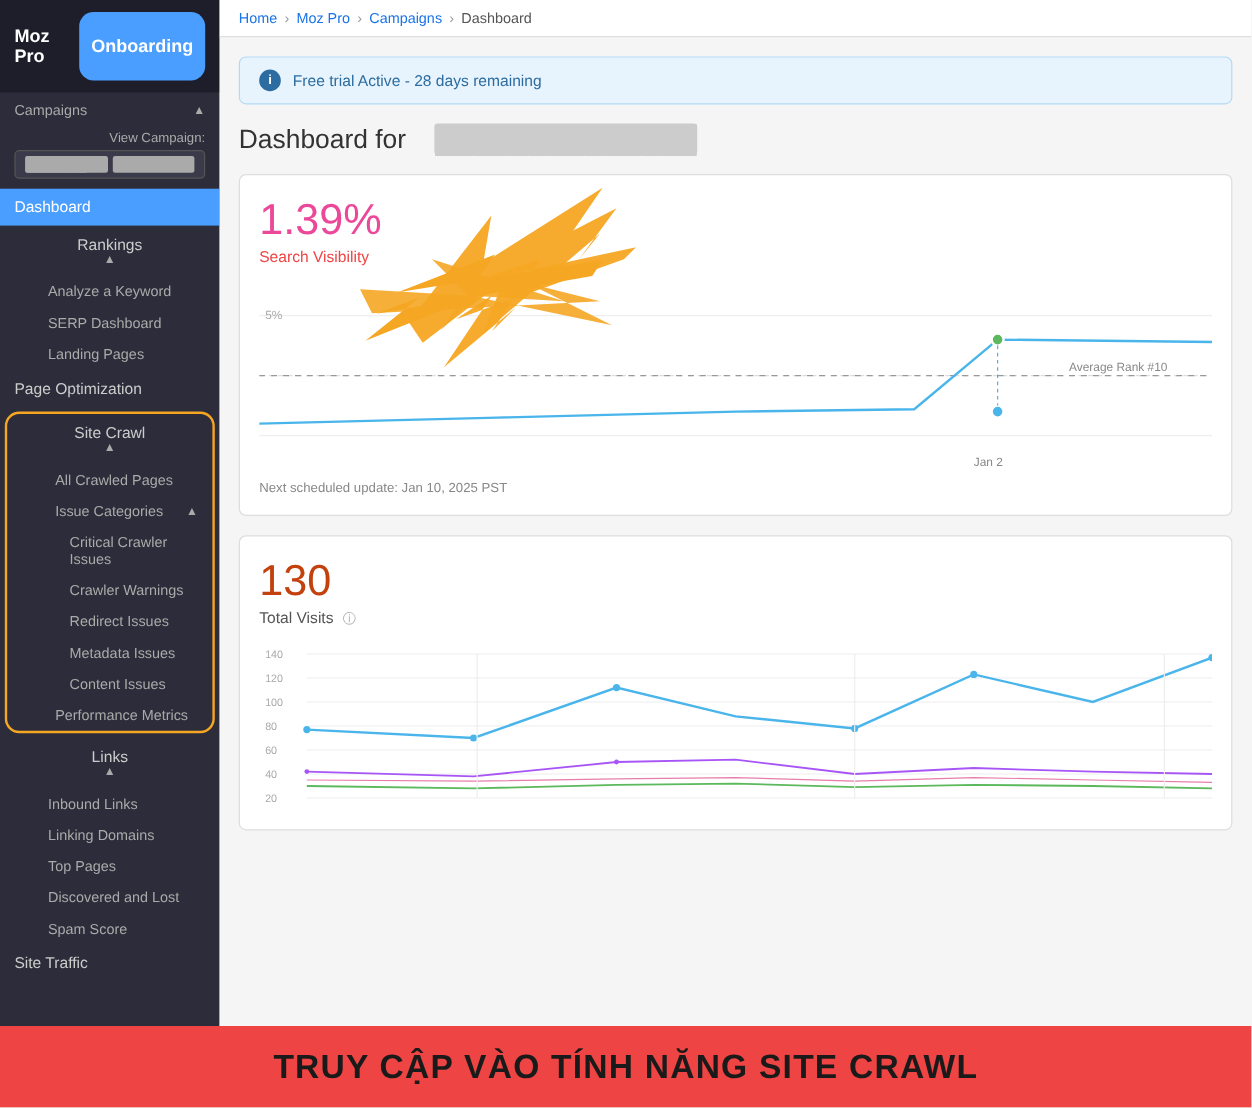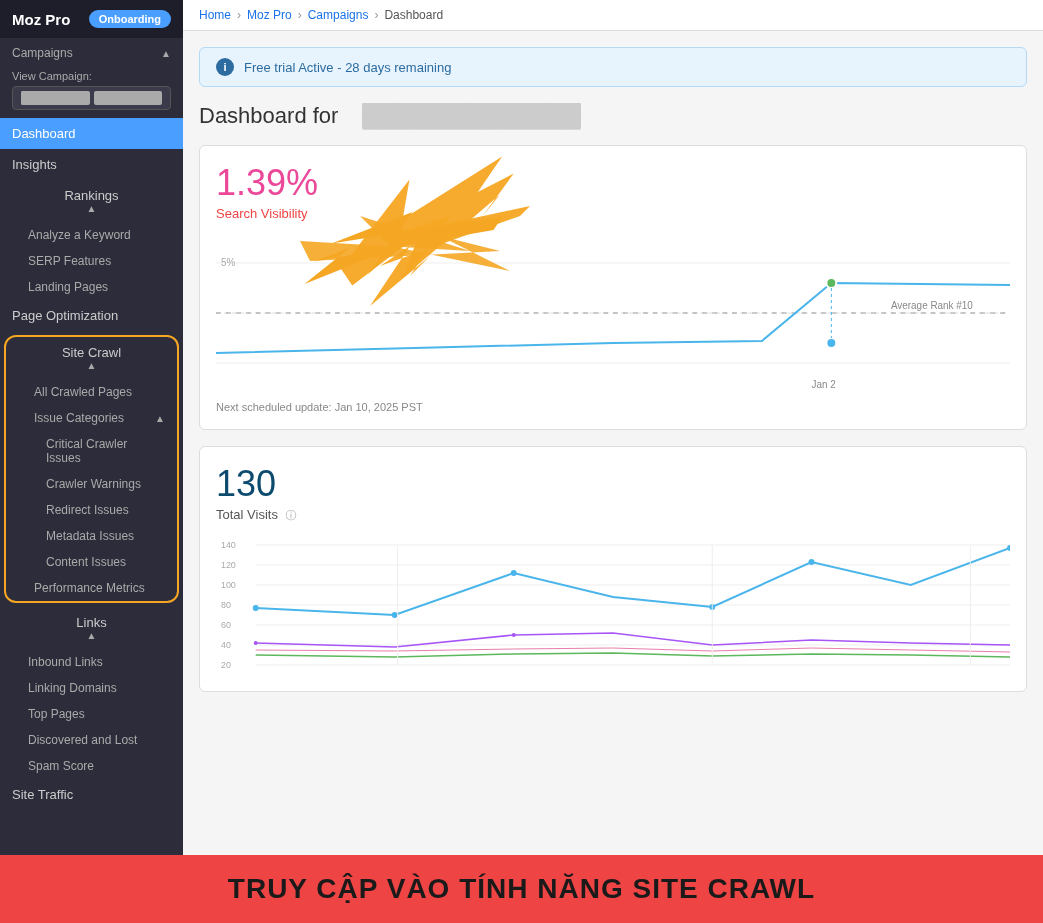--- a/index.html
+++ b/index.html
@@ -4,37 +4,37 @@
   <style>
     * { box-sizing: border-box; margin: 0; padding: 0; }
     body { font-family: -apple-system, BlinkMacSystemFont, 'Segoe UI', Arial, sans-serif; font-size: 13px; background: #f5f5f5; display: flex; flex-direction: column; height: 923px; width: 1043px; overflow: hidden; }
 
     .app-wrapper { display: flex; flex: 1; height: calc(923px - 80px); }
 
     
     .sidebar { width: 183px; background: #2c2c3a; color: #ccc; display: flex; flex-direction: column; overflow-y: auto; flex-shrink: 0; }
     .sidebar-header { display: flex; align-items: center; justify-content: space-between; padding: 10px 12px; background: #1e1e2a; }
     .sidebar-logo { color: #fff; font-weight: bold; font-size: 15px; }
-    .sidebar-onboarding { background: #4a9eff; color: #fff; border-radius: 12px; padding: 3px 10px; font-size: 11px; font-weight: 600; }
+    .sidebar-onboarding { background: #4a9eff; color: #fff; border-radius: 12px; padding: 20px 10px; font-size: 15px; font-weight: 600; }
 
     .sidebar-section-label { color: #aaa; font-size: 12px; padding: 8px 12px 4px; display: flex; justify-content: space-between; align-items: center; cursor: pointer; }
 
-    .view-campaign { padding: 6px 12px 8px; }
+    .view-campaign { padding: 6px 12px 8px; text-align: right; }
     .view-campaign label { color: #aaa; font-size: 11px; display: block; margin-bottom: 4px; }
     .campaign-select { background: #3a3a4a; border: 1px solid #555; color: #ddd; padding: 4px 8px; width: 100%; border-radius: 4px; font-size: 12px; display: flex; align-items: center; justify-content: space-between; cursor: pointer; }
     .campaign-select span { overflow: hidden; text-overflow: ellipsis; white-space: nowrap; background: #aaa; color: #aaa; border-radius: 2px; flex: 1; }
 
     .sidebar-nav-item { padding: 8px 12px; cursor: pointer; color: #ccc; font-size: 13px; }
     .sidebar-nav-item.active { background: #4a9eff; color: #fff; }
 
     .sidebar-nav-group { }
     .sidebar-nav-group-header { padding: 8px 12px; cursor: pointer; color: #ccc; font-size: 13px; display: flex; justify-content: space-between; align-items: center; flex-direction: column; }
 
     .sidebar-nav-sub { padding-left: 20px; }
-    .sidebar-nav-sub-item { padding: 6px 12px 6px 8px; cursor: pointer; color: #aaa; font-size: 12px; }
+    .sidebar-nav-sub-item { padding: 6px 12px 6px 8px; cursor: pointer; color: #aaa; font-size: 12px; margin-left: 12px; }
 
     .site-crawl-box { border: 2px solid #f5a623; border-radius: 12px; margin: 4px; }
 
     
     .main-content { flex: 1; overflow-y: auto; background: #f5f5f5; }
 
     
     .top-nav { background: #fff; padding: 8px 16px; border-bottom: 1px solid #ddd; display: flex; align-items: center; gap: 6px; font-size: 12px; color: #555; }
     .top-nav a { color: #1a73e8; text-decoration: none; }
     .breadcrumb-sep { color: #999; }
@@ -55,21 +55,21 @@
     
     .metric-value { font-size: 36px; font-weight: 400; color: #ec4899; }
     .metric-label { font-size: 13px; color: #ef4444; margin-top: 2px; }
 
     .chart-area { position: relative; height: 160px; margin-top: 12px; }
     .chart-svg { width: 100%; height: 100%; }
 
     .chart-note { font-size: 11px; color: #888; margin-top: 8px; }
 
     
-    .visits-value { font-size: 36px; font-weight: 300; color: #0c4a6e; }
+    .visits-value { font-size: 36px; font-weight: 300; color: #c2410c; }
     .visits-label { font-size: 13px; color: #555; margin-top: 2px; }
 
     .visits-chart { position: relative; height: 140px; margin-top: 12px; }
     .visits-svg { width: 100%; height: 100%; }
 
     
     .bottom-banner { background: #ef4444; padding: 18px 20px; text-align: center; font-size: 28px; font-weight: 900; color: #1a1a1a; letter-spacing: 1px; text-transform: uppercase; flex-shrink: 0; }
 
     .chevron { font-size: 10px; color: #aaa; }
 
@@ -96,32 +96,29 @@
       <div class="campaign-select">
         <span>████████████</span>
         <span style="color:#aaa; margin-left:4px;">▼</span>
       </div>
     </div>
 
     <div class="sidebar-scroll">
 
       <div class="sidebar-nav-item active">Dashboard</div>
 
-      <div class="sidebar-nav-item">
-        <span>Insights</span>
-      </div>
 
       <div class="sidebar-nav-group">
         <div class="sidebar-nav-group-header">
           <span>Rankings</span>
           <span class="chevron">▲</span>
         </div>
         <div class="sidebar-nav-sub">
           <div class="sidebar-nav-sub-item">Analyze a Keyword</div>
-          <div class="sidebar-nav-sub-item">SERP Features</div>
+          <div class="sidebar-nav-sub-item">SERP Dashboard</div>
           <div class="sidebar-nav-sub-item">Landing Pages</div>
         </div>
       </div>
 
       <div class="sidebar-nav-item">Page Optimization</div>
 
       <div class="site-crawl-box">
         <div class="sidebar-nav-group-header">
           <span>Site Crawl</span>
           <span class="chevron">▲</span>

